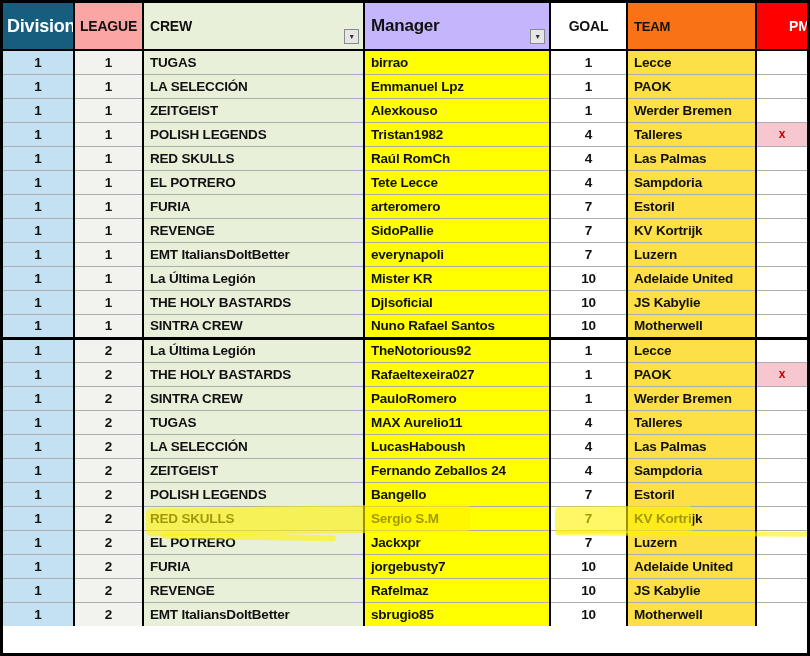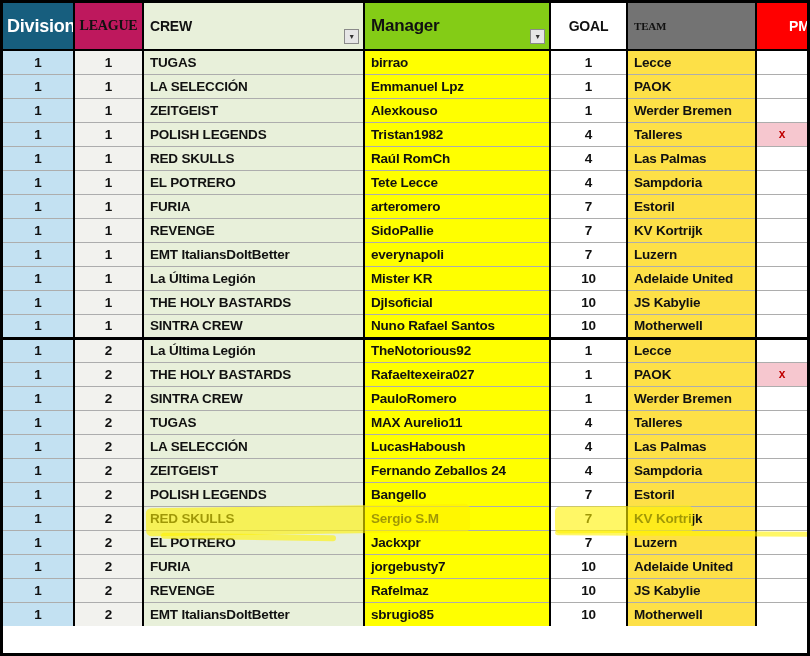--- a/index.html
+++ b/index.html
@@ -51,25 +51,25 @@
   col.c-goal     { width:77px; }
   col.c-team     { width:129px; }
   col.c-pm       { width:51px; }
 
   
   .col-division, .col-league, .col-goal, .col-pm { text-align:center; }
   .col-crew, .col-manager, .col-team { text-align:left; padding-left:6px; }
 
   
   th.col-division { background:#175E7E; color:#fff; font-size:18px; }
-  th.col-league   { background:#be185d;font-family:Liberation Serif, serif; }
+  th.col-league   { background:#fca5a5; }
   th.col-crew     { background:#E8F0DA; }
-  th.col-manager  { background:#84cc16; font-size:17px; }
+  th.col-manager  { background:#c4b5fd; font-size:17px; }
   th.col-goal     { background:#FFFFFF; }
-  th.col-team     { background:#737373; font-size:11px;font-family:Liberation Serif, serif; }
+  th.col-team     { background:#f97316; font-size:13px; }
   th.col-pm       { background:#FF0000; color:#fff;padding-left:32px; }
 
   
   td.col-division { background:#C3E1F2; }
   td.col-league   { background:#F2F2EE; }
   td.col-crew     { background:#E8F0DA; }
   td.col-manager  { background:#FFFF00; }
   td.col-goal     { background:#FFFFFF; }
   td.col-team     { background:#fde047; }
   td.col-pm       { background:#FFFFFF; }

